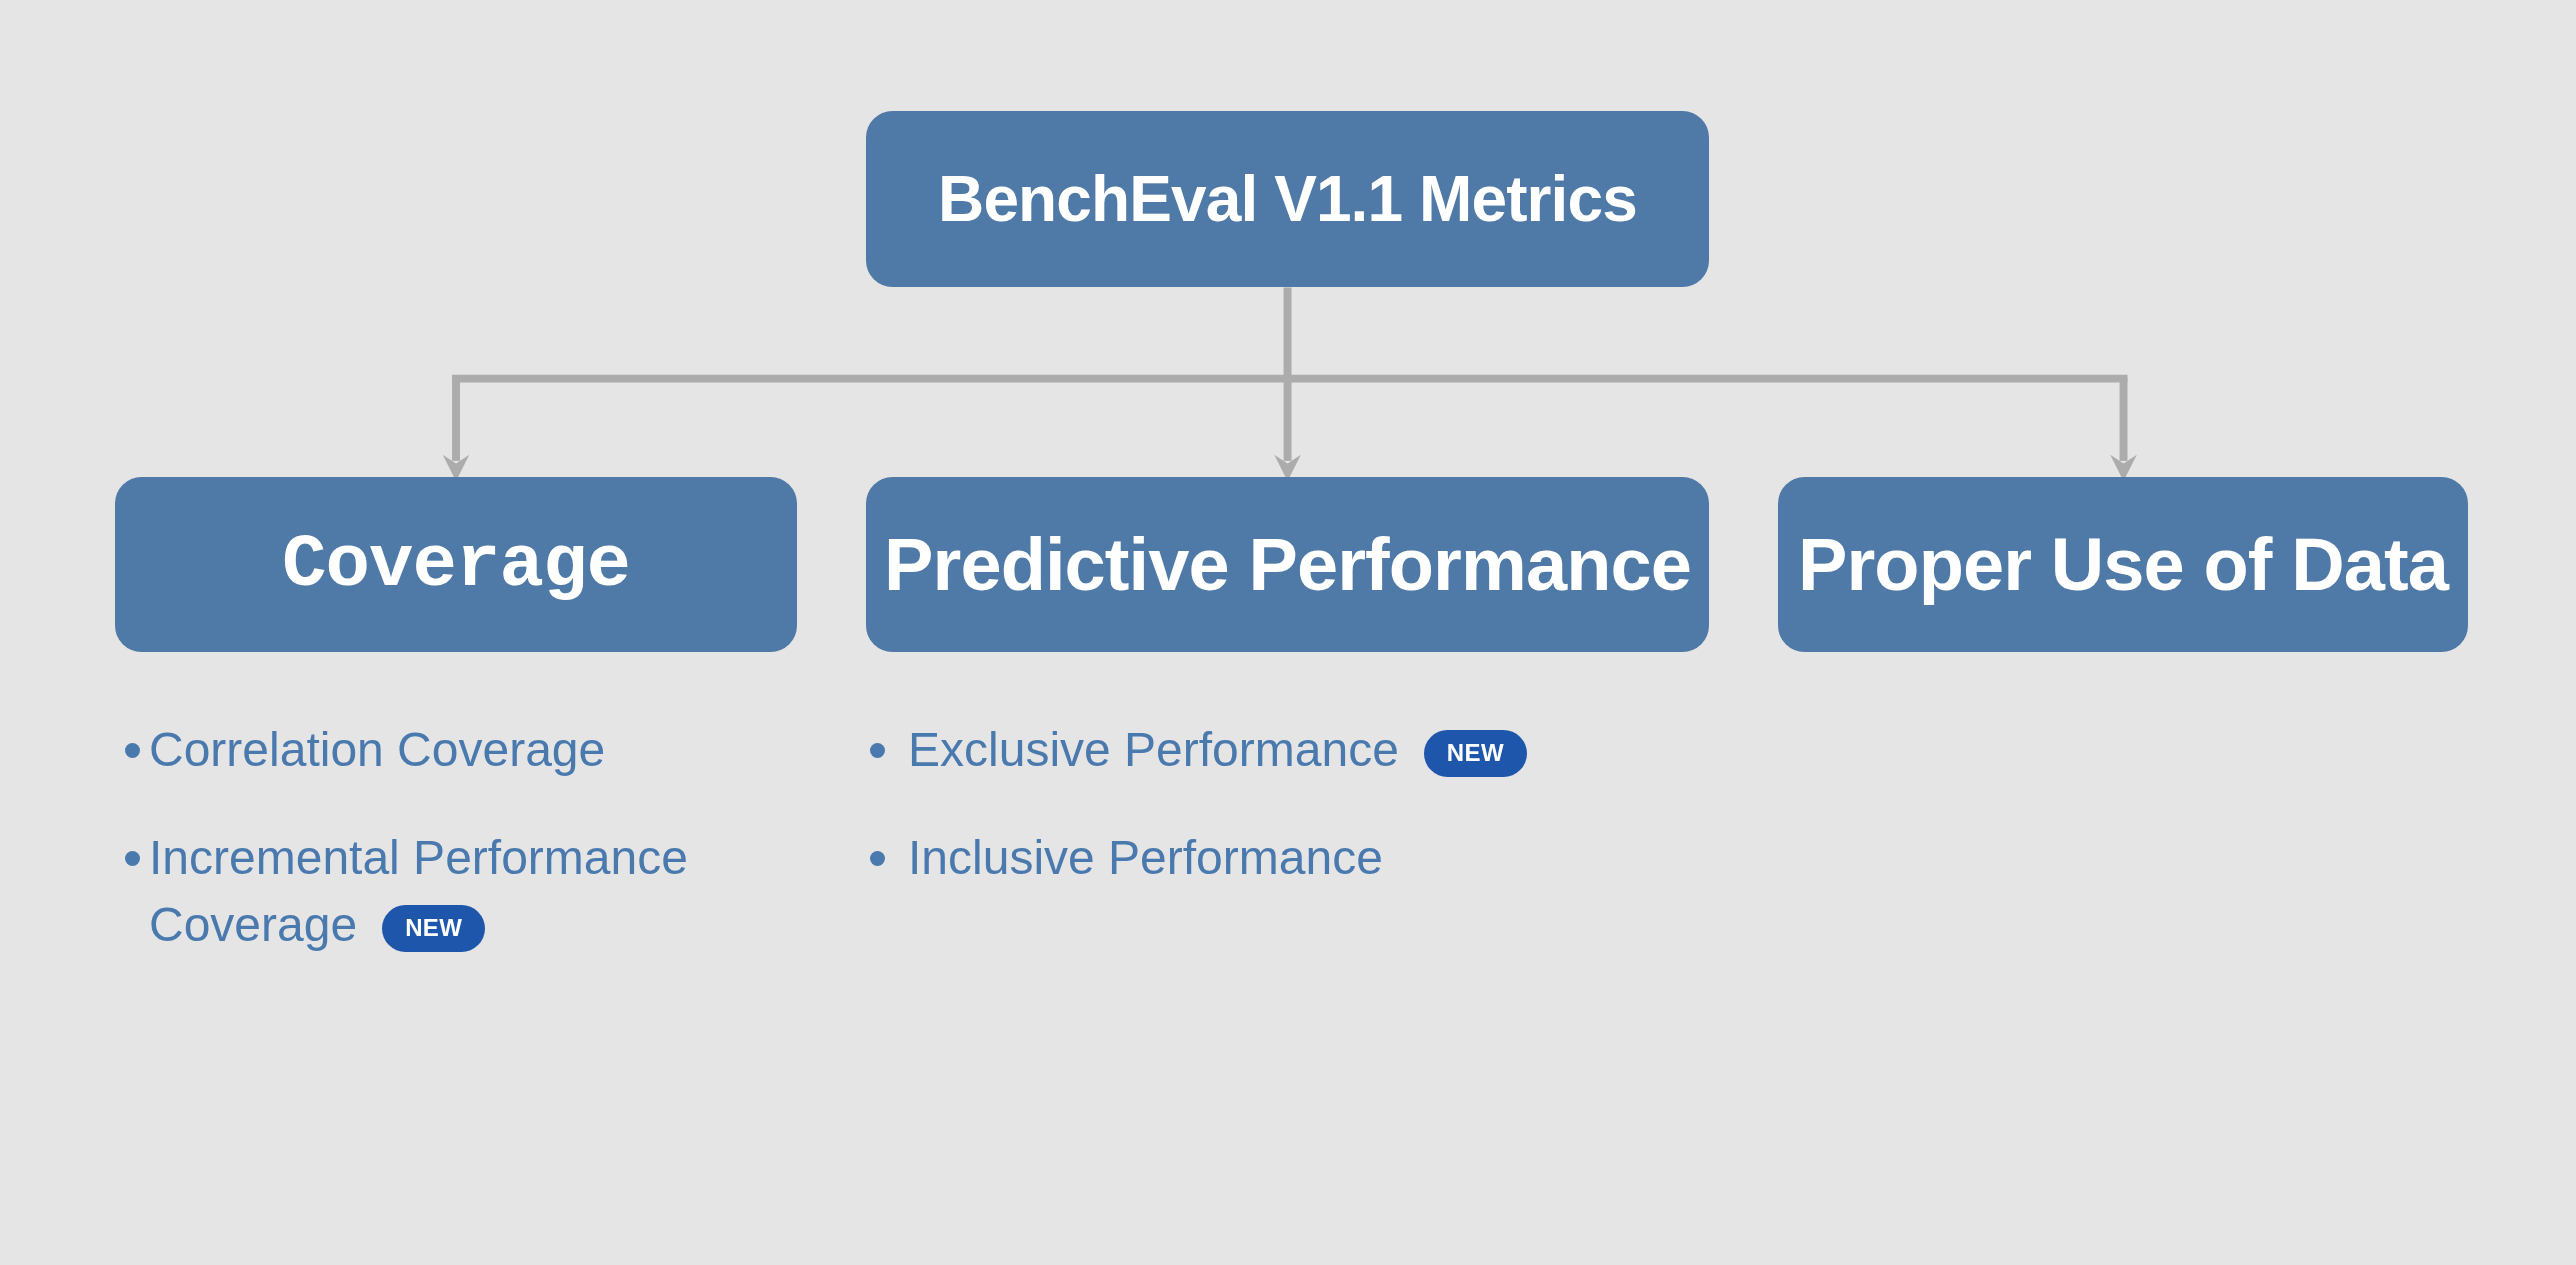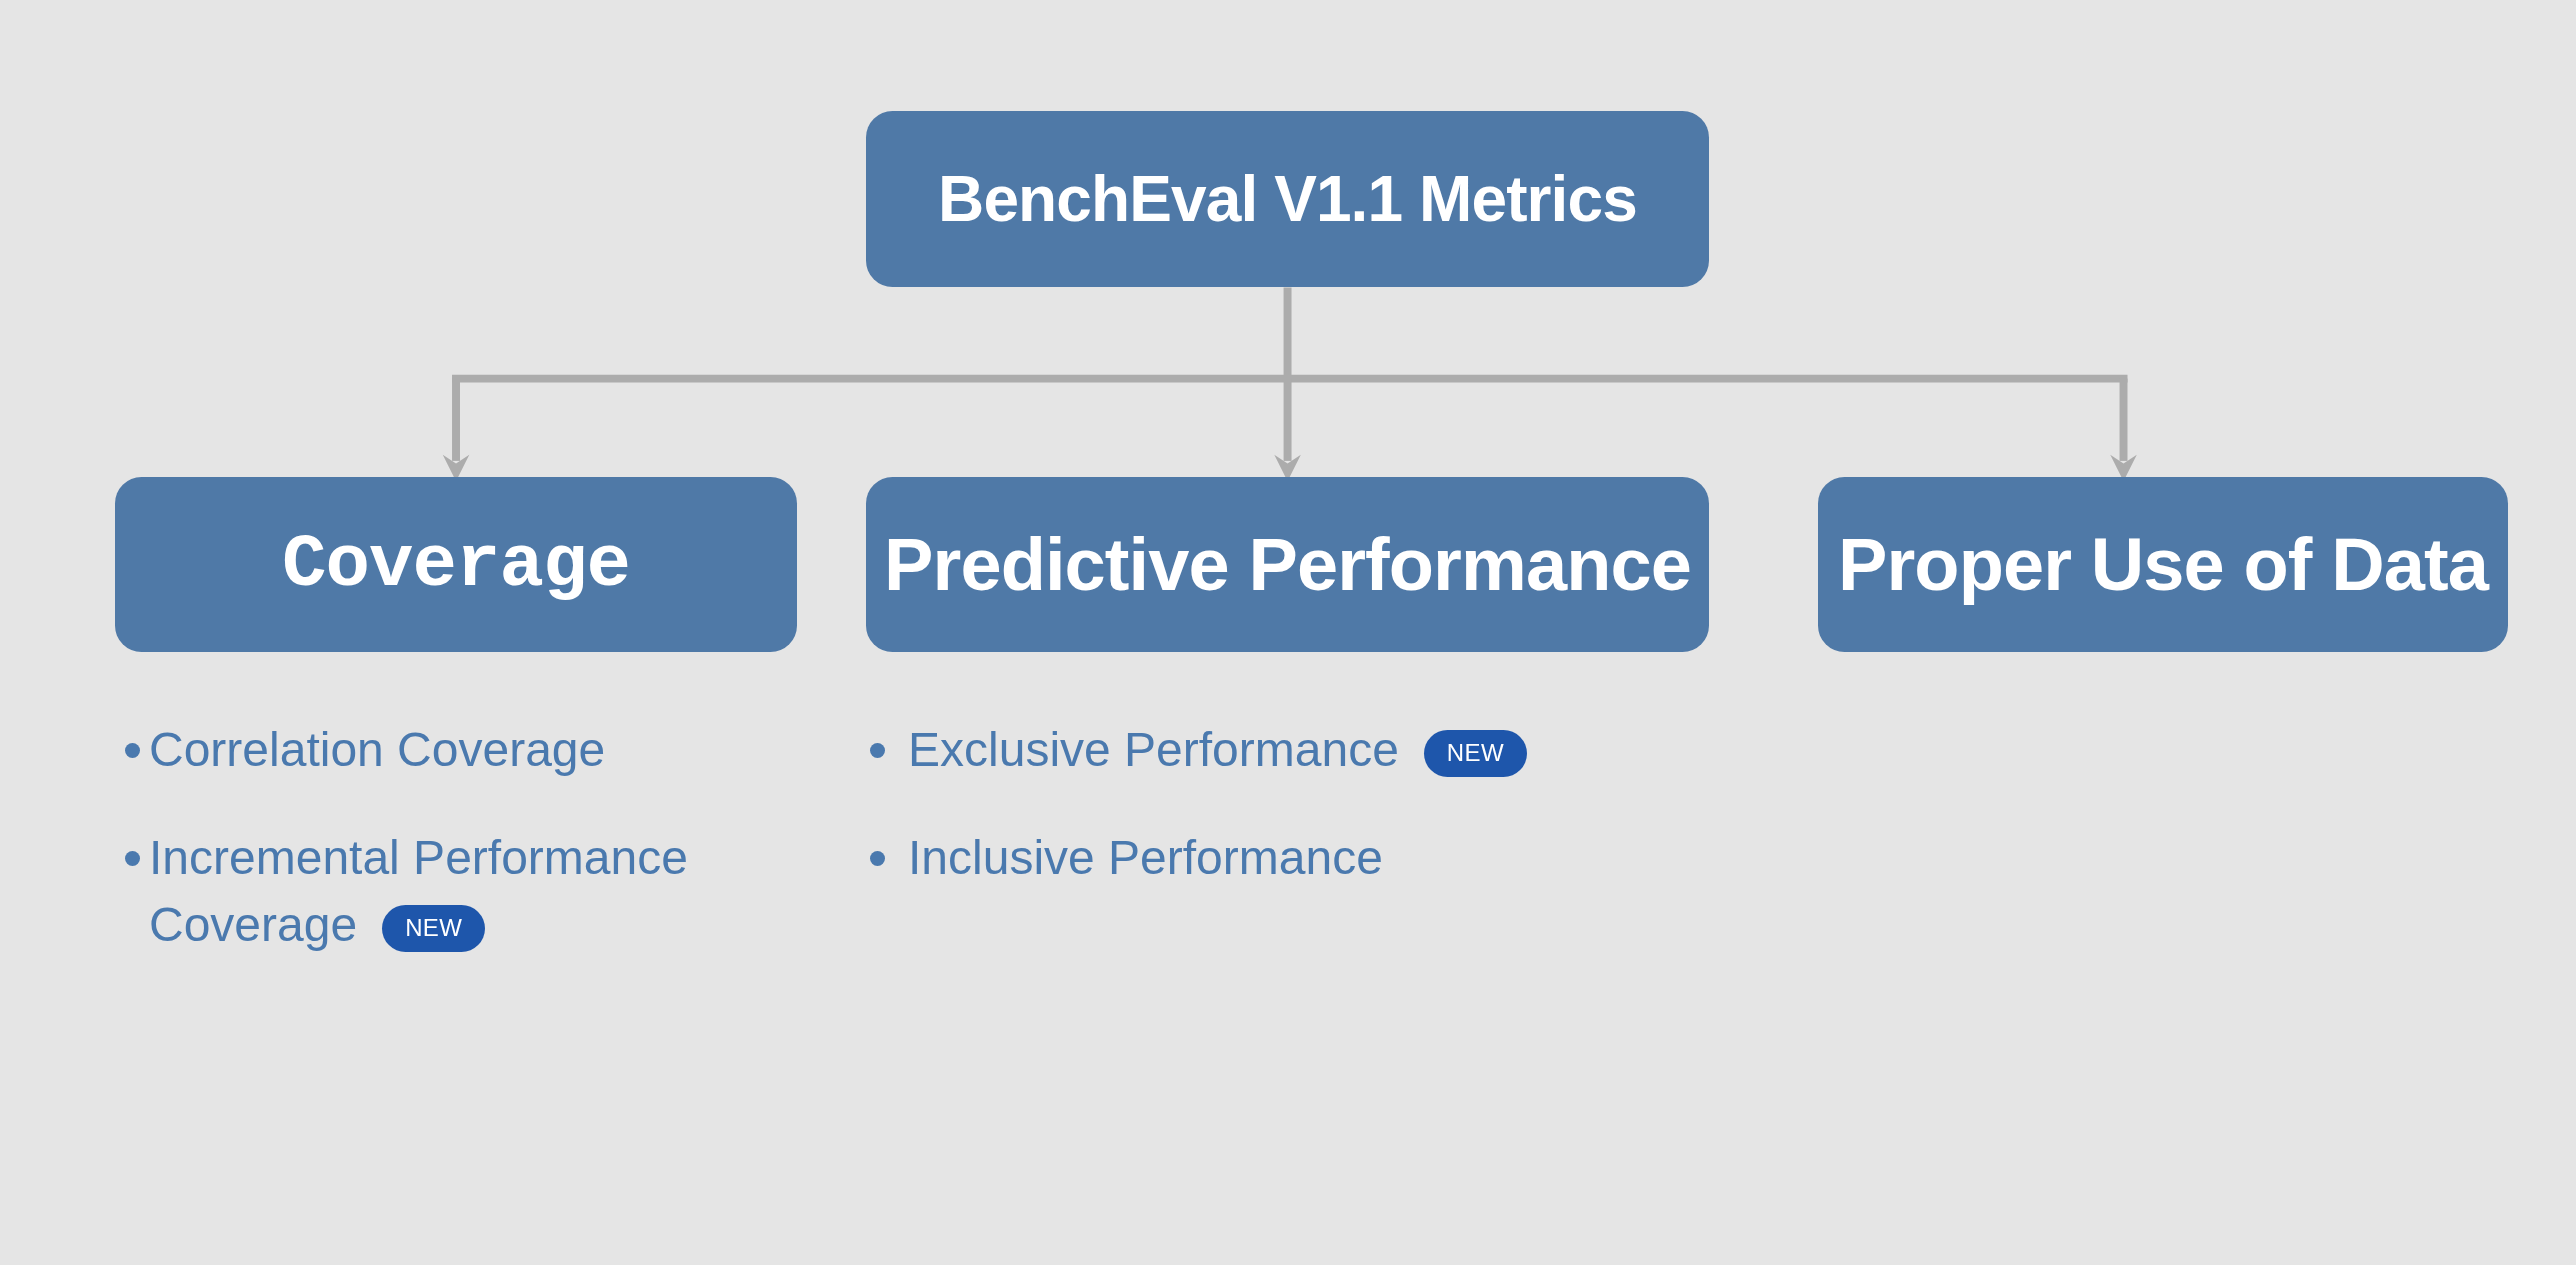--- a/index.html
+++ b/index.html
@@ -32,21 +32,21 @@
     left: 866px; top: 111px;
     width: 843px; height: 176px;
     font-size: 64px;
   }
   .node.branch {
     top: 477px; height: 175px;
     font-size: 74px;
   }
   .node.branch.b0 { left: 115px;  width: 682px; font-family: Liberation Mono, monospace; }
   .node.branch.b1 { left: 866px;  width: 843px; }
-  .node.branch.b2 { left: 1778px; width: 690px; margin-left: 40px; }
+  .node.branch.b2 { left: 1778px; width: 690px; }
 
   .list {
     position: absolute;
     top: 716px;
   }
   .list.l0 { left: 125px;  width: 610px; }
   .list.l1 { left: 870px;  width: 761px; }
   .list.l2 { left: 1786px; width: 672px; }
 
   .item {
@@ -67,21 +67,21 @@
   .l0 .text { margin-left: 9px; width: 566px; }
   .l1 .text { margin-left: 23px; width: 715px; }
   .l2 .text { margin-left: 35px; width: 619px; }
 
   .badge {
     display: inline-flex;
     align-items: center;
     justify-content: center;
     background: #1E56AB;
     color: #ffffff;
-    font-weight: normal;
+    font-weight: bold;
     font-size: 24px;
     letter-spacing: 0.4px;
     height: 47px;
     padding: 0 23px;
     border-radius: 24px;
     margin-left: 25px;
     vertical-align: middle;
     line-height: 1;
   }
 </style>

